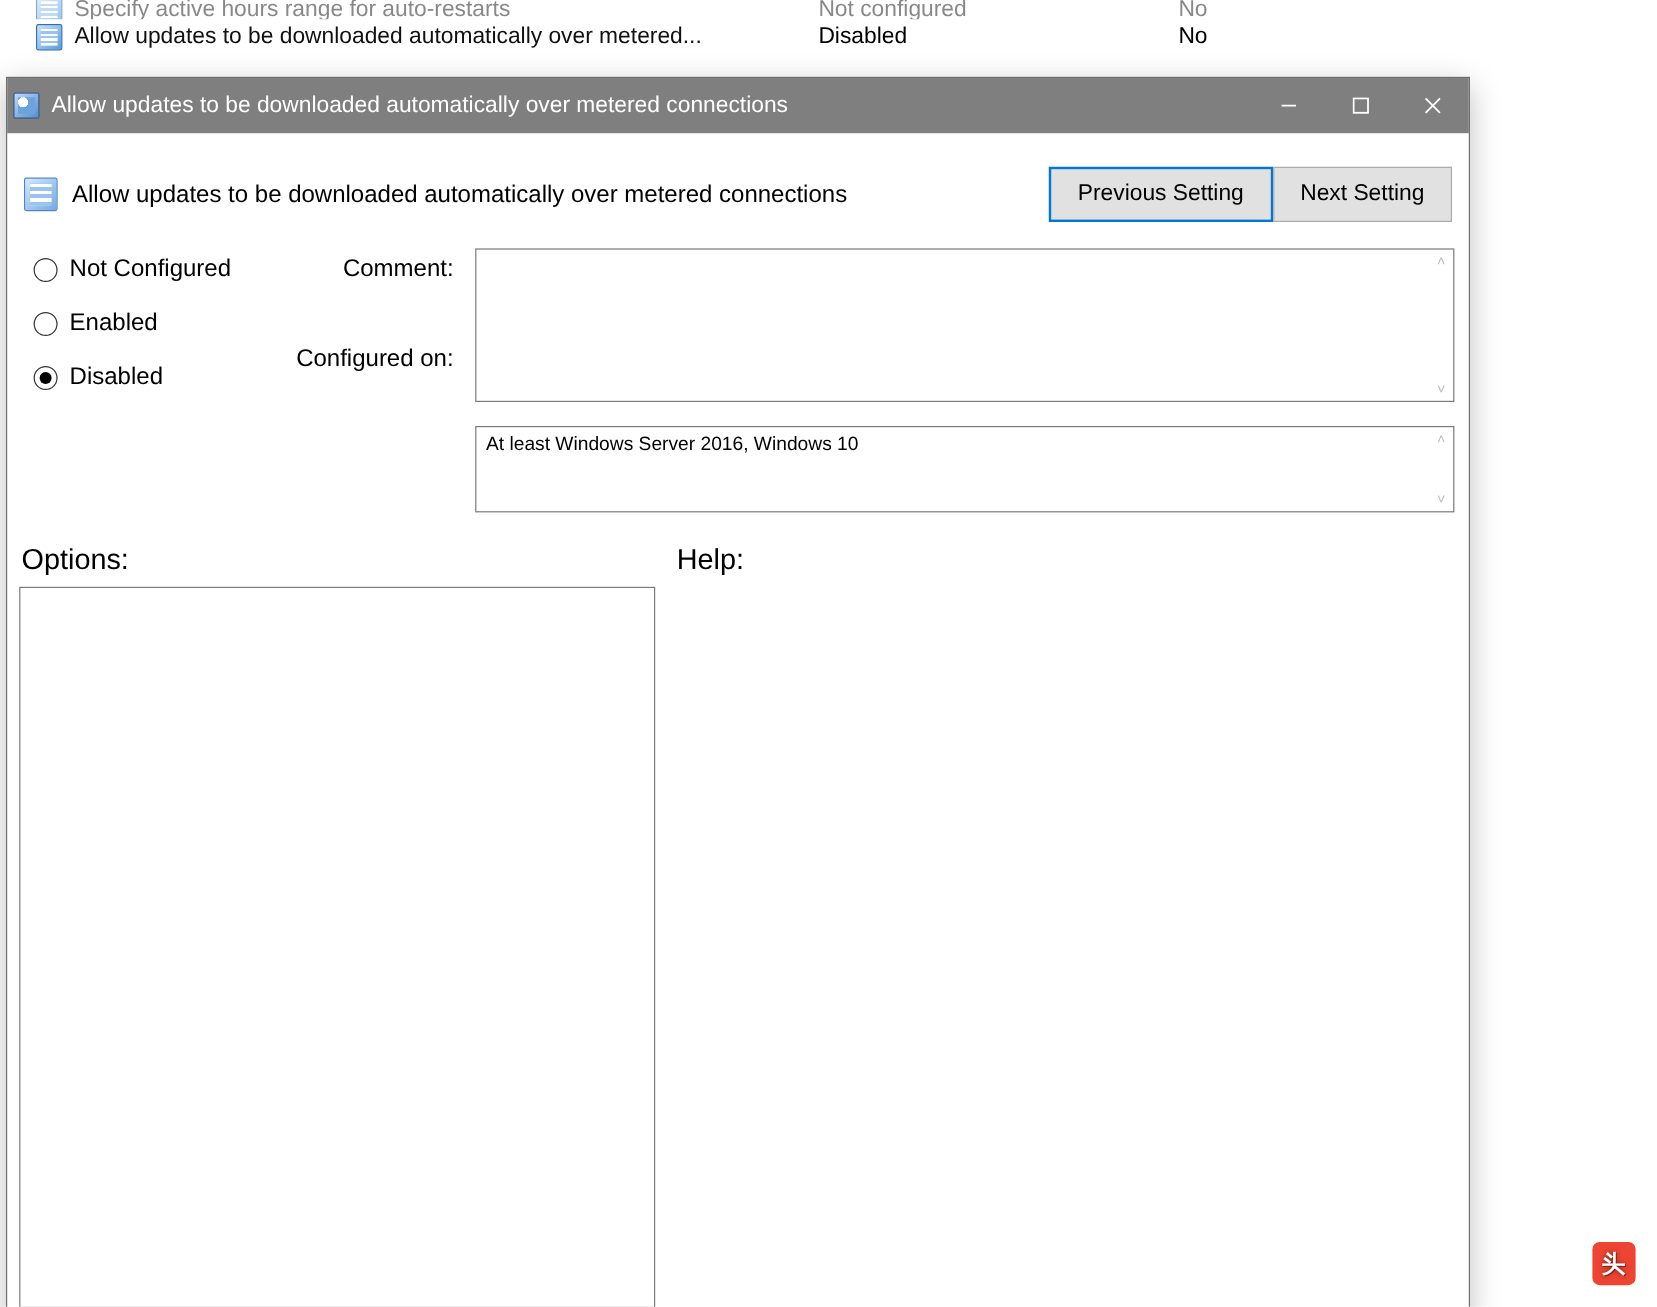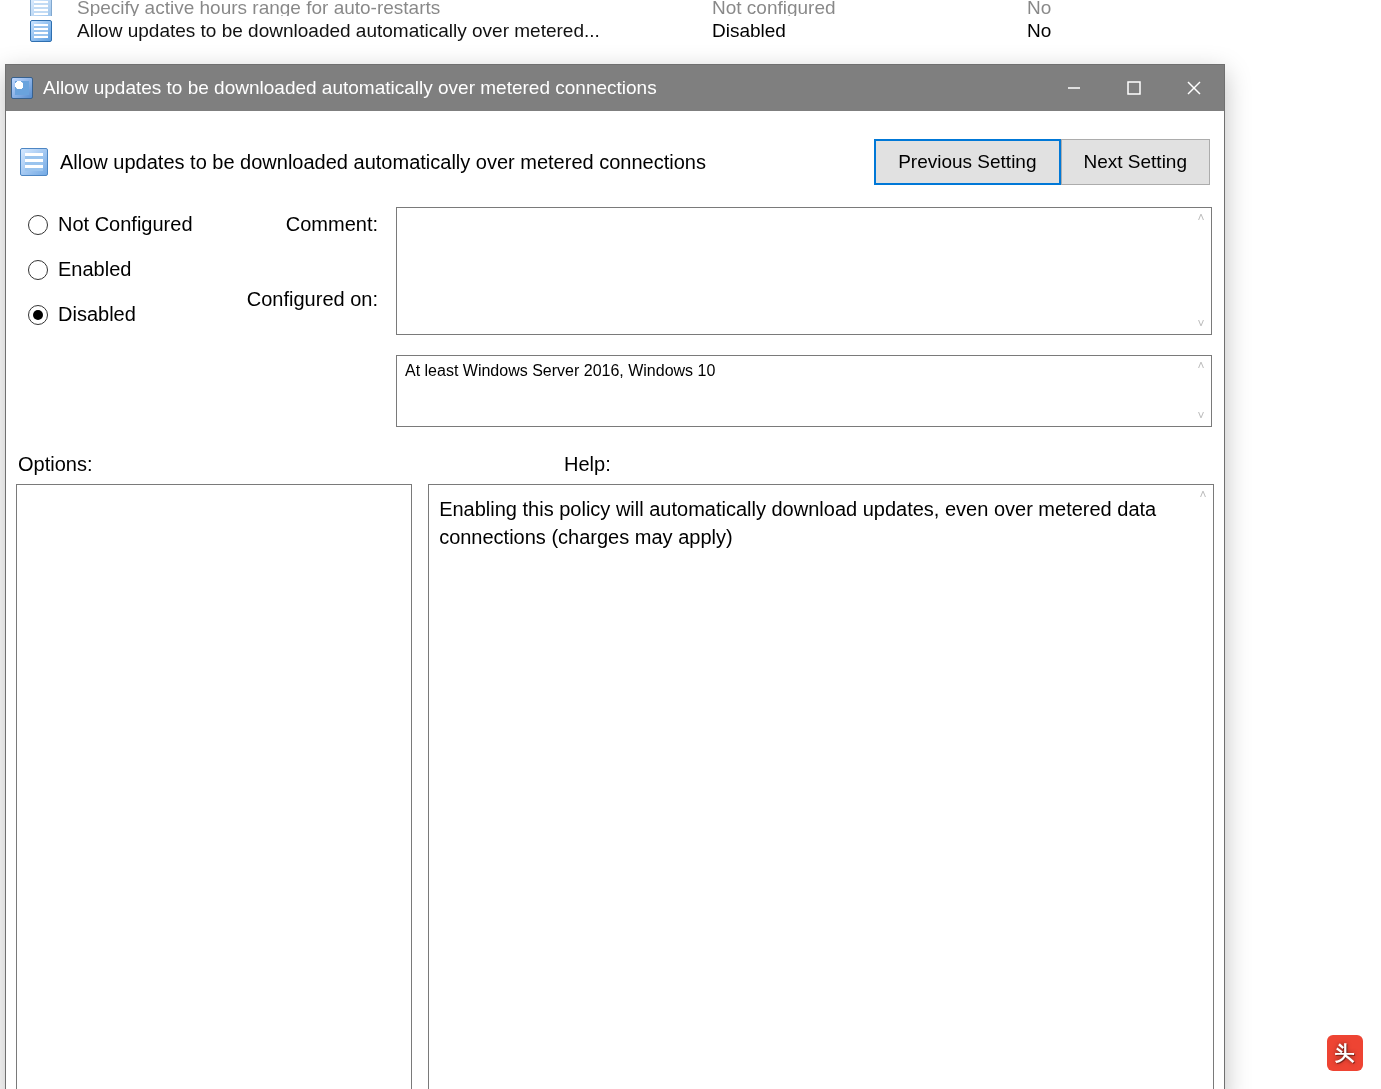--- a/index.html
+++ b/index.html
@@ -23,21 +23,21 @@
     height: 50px;
     background: #fff;
     border-right: 2px solid #ccc;
     font-size: 19px;
   }
   .bg-row {
     display: flex;
     align-items: center;
     height: 30px;
     padding-left: 30px;
-    gap: 25px;
+    gap: 10px;
     white-space: nowrap;
   }
   .bg-row .bg-icon {
     width: 22px; height: 22px;
     background: linear-gradient(135deg,#c9e3ff,#5a9de0);
     border: 1px solid #2e6fb0;
     border-radius: 2px;
     flex-shrink: 0;
     position: relative;
   }
@@ -180,21 +180,21 @@
     position:absolute; right:0; top:0; width:20px; height:100%;
     display:flex; flex-direction:column; justify-content:space-between; align-items:center;
     color:#8a8a8a;
   }
   .fake-scroll span{ font-size:12px; line-height:20px; user-select:none;}
   .fake-scroll.dim{ color:#bcbcbc;}
 
   .labels-row{
     display:flex; padding: 26px 12px 8px 12px;
   }
-  .labels-row .lab{ font-size:20px; }
+  .labels-row .lab{ font-size:24px; }
   .labels-row .lab.left{ width:546px;}
 
   .panels-row{
     flex:1 1 auto;
     display:flex;
     padding: 0 10px 10px 10px;
     gap:16px;
   }
   .panel{
     border:1px solid #7a7a7a;
@@ -313,26 +313,19 @@
       </div>
     </div>
 
     <div class="labels-row">
       <span class="lab left">Options:</span>
       <span class="lab">Help:</span>
     </div>
 
     <div class="panels-row">
       <div class="panel left"></div>
-      <div class="panel right">
-        <div class="help-text">Enabling this policy will automatically download updates, even over metered data connections (charges may apply)</div>
-        <div class="fake-scroll dim">
-          <span class="caret-up"></span>
-          <span></span>
-        </div>
-      </div>
     </div>
   </div>
 
   <div class="watermark">
     <span class="wm-logo">头</span>
   </div>
 </div>
 
 </body></html>

